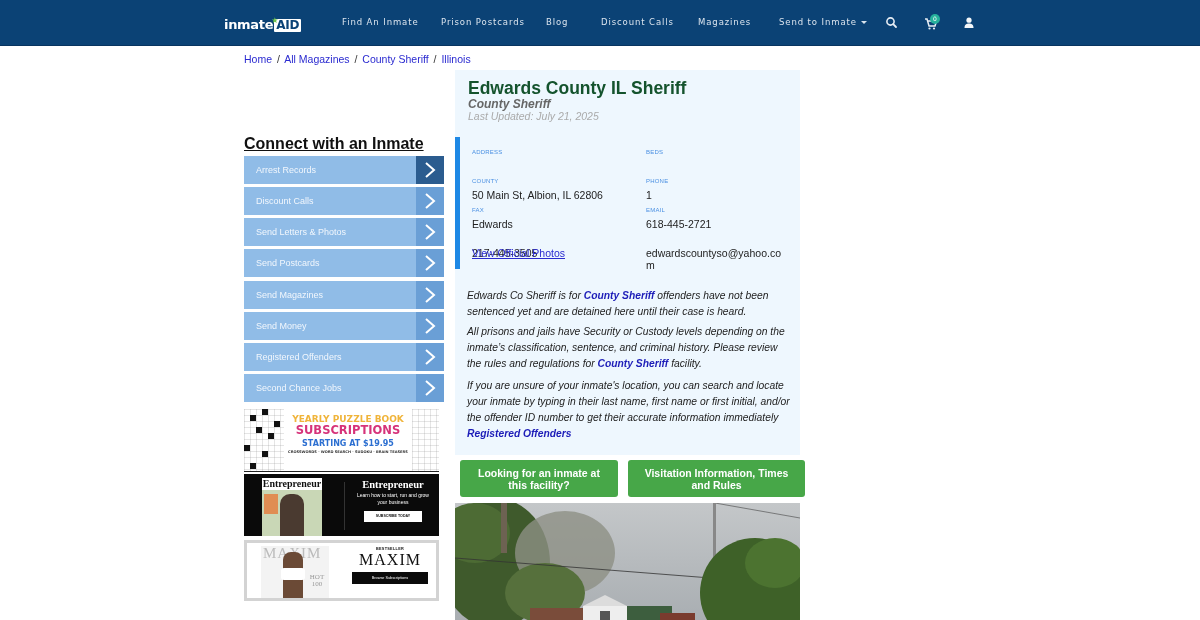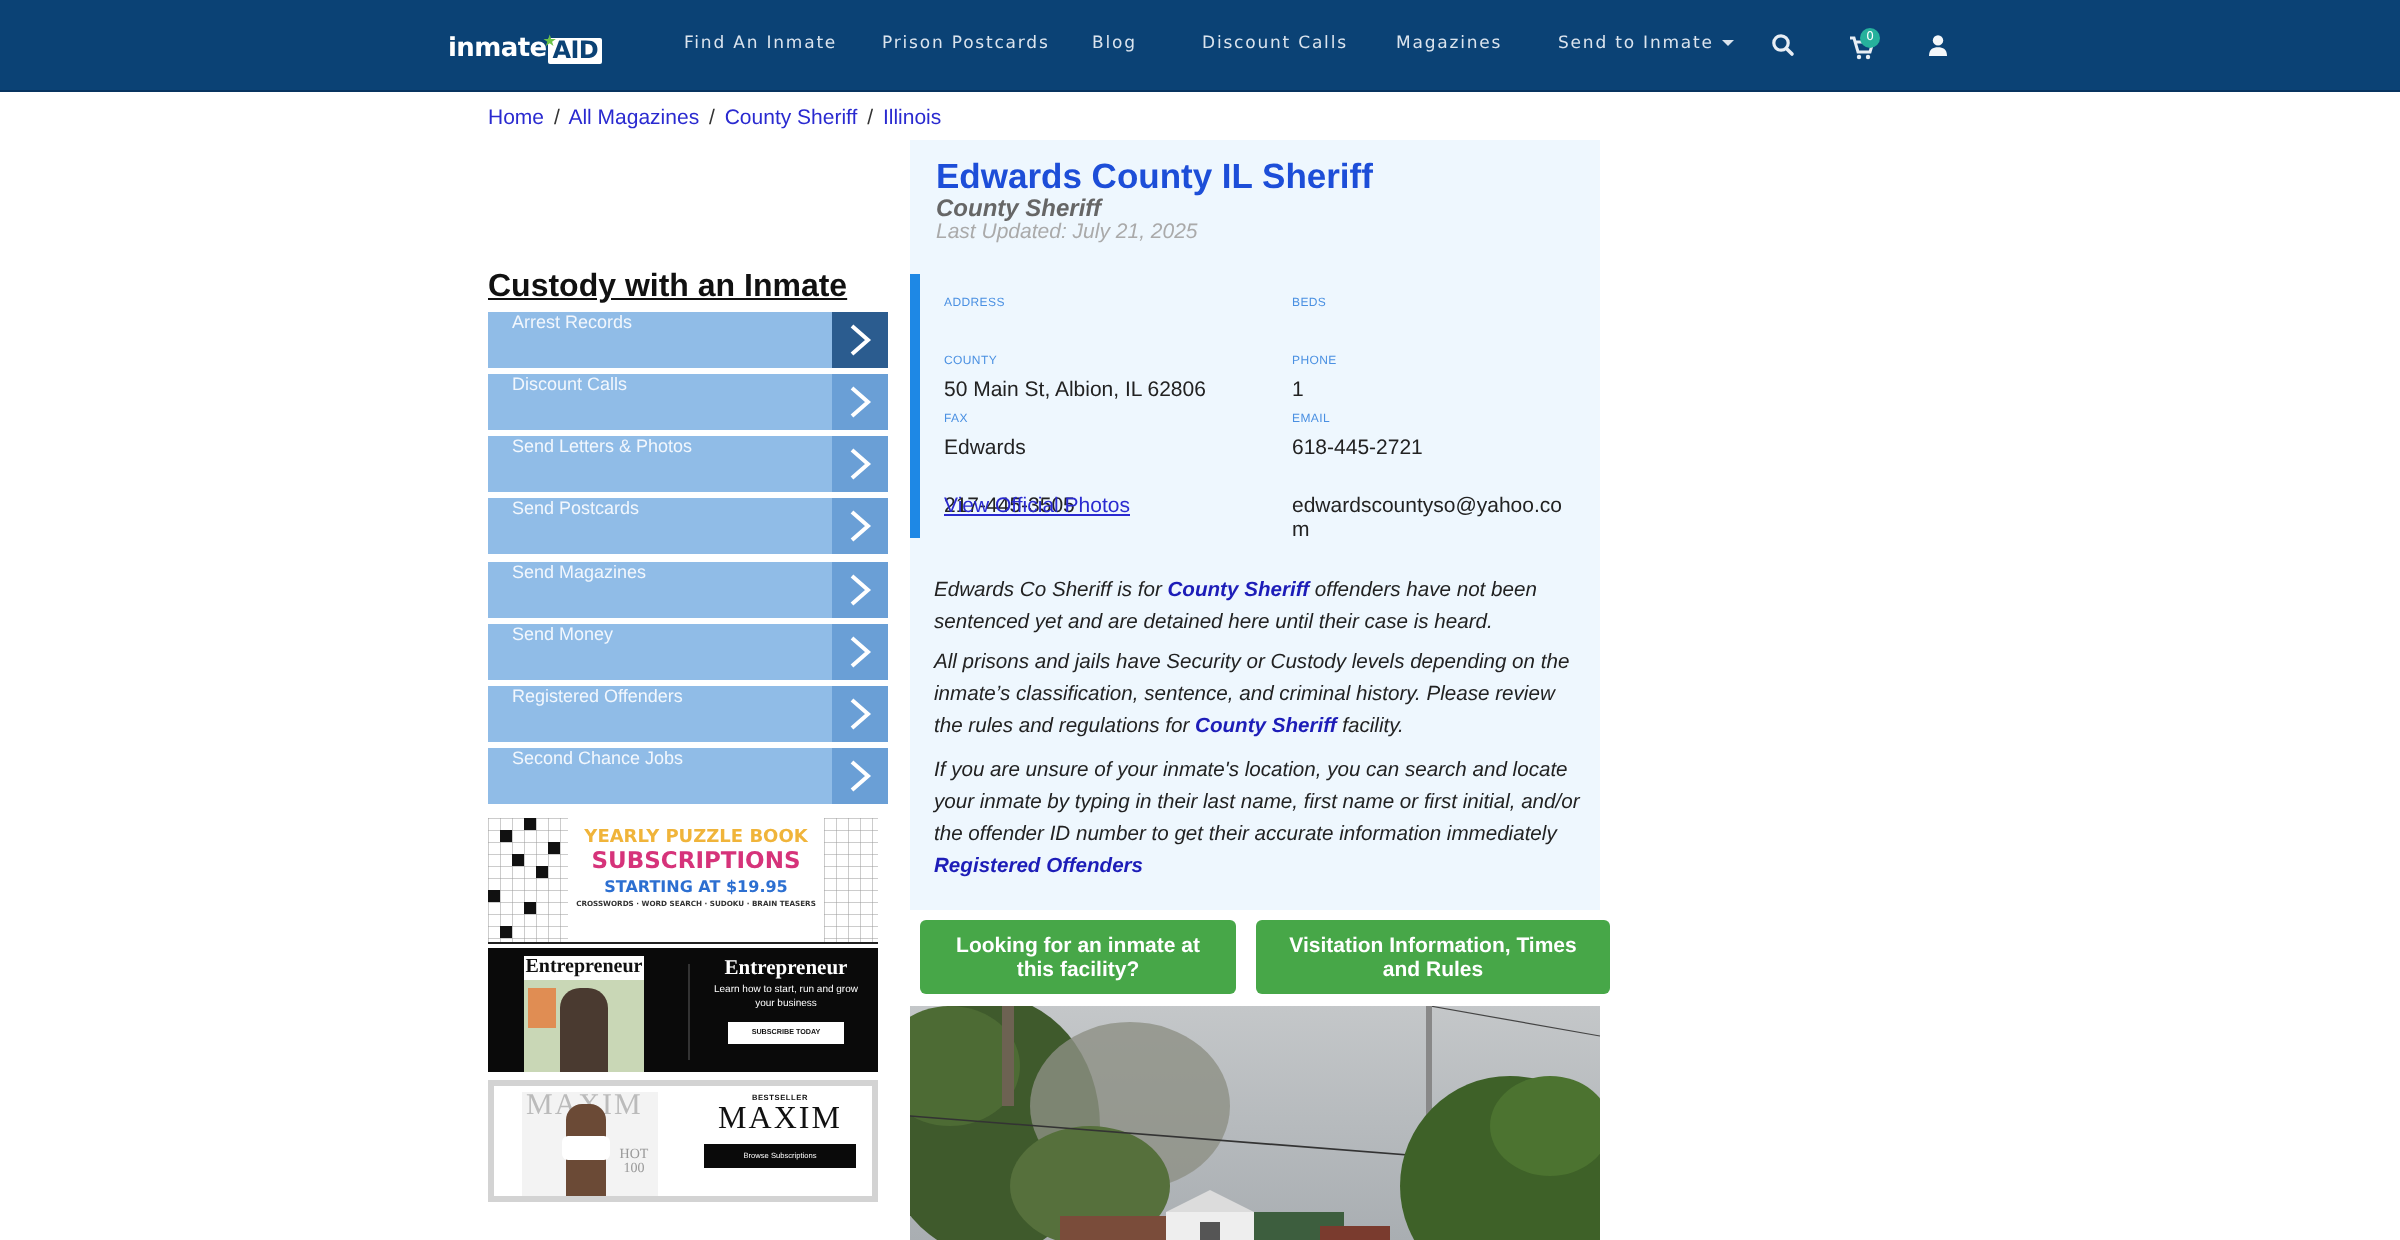--- a/index.html
+++ b/index.html
@@ -15,29 +15,29 @@
   .nav-icon { position: absolute; top: 15px; width: 14px; height: 14px; }
   .cart-badge { position: absolute; left: 930px; top: 14px; width: 10px; height: 10px; border-radius: 50%; background: #26b19c; color: #fff; font-size: 6px; line-height: 10px; text-align: center; font-family: "DejaVu Sans", sans-serif; }
 
   
   .breadcrumb { position: absolute; left: 244px; top: 53px; font-size: 10.5px; color: #333; white-space: nowrap; }
   .breadcrumb a { color: #2a2ad0; text-decoration: none; }
   .breadcrumb .sep { color: #333; margin: 0 2px; }
 
   
   .connect-title { position: absolute; left: 244px; top: 135px; font-size: 16px; font-weight: bold; color: #111; text-decoration: underline; white-space: nowrap; }
-  .side-item { position: absolute; left: 244px; width: 200px; height: 28px; background: #90bce7; display: flex; }
+  .side-item { position: absolute; left: 244px; width: 200px; height: 28px; background: #90bce7; display: flex; align-items: center; }
   .side-item .lbl { padding-left: 12px; color: #f2f7fd; font-size: 9px; flex: 1; white-space: nowrap; }
   .side-item .arrow { width: 28px; height: 28px; background: #6a9fd6; display: flex; align-items: center; justify-content: center; }
   .side-item.active .arrow { background: #2b5c8f; }
   .ad { position: absolute; left: 244px; width: 195px; overflow: hidden; }
 
   
   .main-card { position: absolute; left: 455px; top: 70px; width: 345px; height: 385px; background: #eef7fe; }
-  .facility-title { position: absolute; left: 468px; top: 78px; font-size: 17.5px; font-weight: bold; color: #1d4ed8; white-space: nowrap; text-align: right; }
+  .facility-title { position: absolute; left: 468px; top: 78px; font-size: 17.5px; font-weight: bold; color: #14532d; white-space: nowrap; text-align: right; }
   .facility-type { position: absolute; left: 468px; top: 97px; font-size: 12px; font-weight: bold; font-style: italic; color: #666; }
   .facility-updated { position: absolute; left: 468px; top: 110px; font-size: 10.5px; font-style: italic; color: #aaa; }
   .info-box { position: absolute; left: 455px; top: 137px; width: 345px; height: 132px; border-left: 5px solid #1e88e5; }
   .field-label { position: absolute; font-size: 6px; color: #4a90e2; text-transform: uppercase; letter-spacing: 0.2px; }
   .field-value { position: absolute; font-size: 10.5px; color: #222; line-height: 12px; margin-top: 32px; }
   .website-link { position: absolute; left: 472px; top: 247px; font-size: 10.5px; color: #2a2ad0; text-decoration: underline; }
   .para { position: absolute; left: 467px; width: 325px; font-size: 10.3px; font-style: italic; color: #222; line-height: 16px; }
   .para b { color: #1d1db8; font-style: italic; }
 
   .green-btn { position: absolute; top: 460px; height: 37px; background: #47a748; border-radius: 3px; color: #fff; font-size: 10.5px; font-weight: bold; text-align: center; display: flex; align-items: center; justify-content: center; line-height: 12px; padding: 0 8px; }
@@ -78,21 +78,21 @@
 <div class="breadcrumb">
   <a>Home</a>
   <span class="sep">/</span>
   <a>All Magazines</a>
   <span class="sep">/</span>
   <a>County Sheriff</a>
   <span class="sep">/</span>
   <a>Illinois</a>
 </div>
 
-<div class="connect-title">Custody with an Inmate</div>
+<div class="connect-title">Connect with an Inmate</div>
 
 <div class="side-item active" style="top:156px">
   <span class="lbl">Arrest Records</span>
   <span class="arrow">
       <svg width="14" height="18" viewBox="0 0 14 18">
         <path d="M3 2 L11 9 L3 16" fill="none" stroke="#fff" stroke-width="2"></path>
       </svg>
     </span>
 </div>
 <div class="side-item" style="top:187px">

